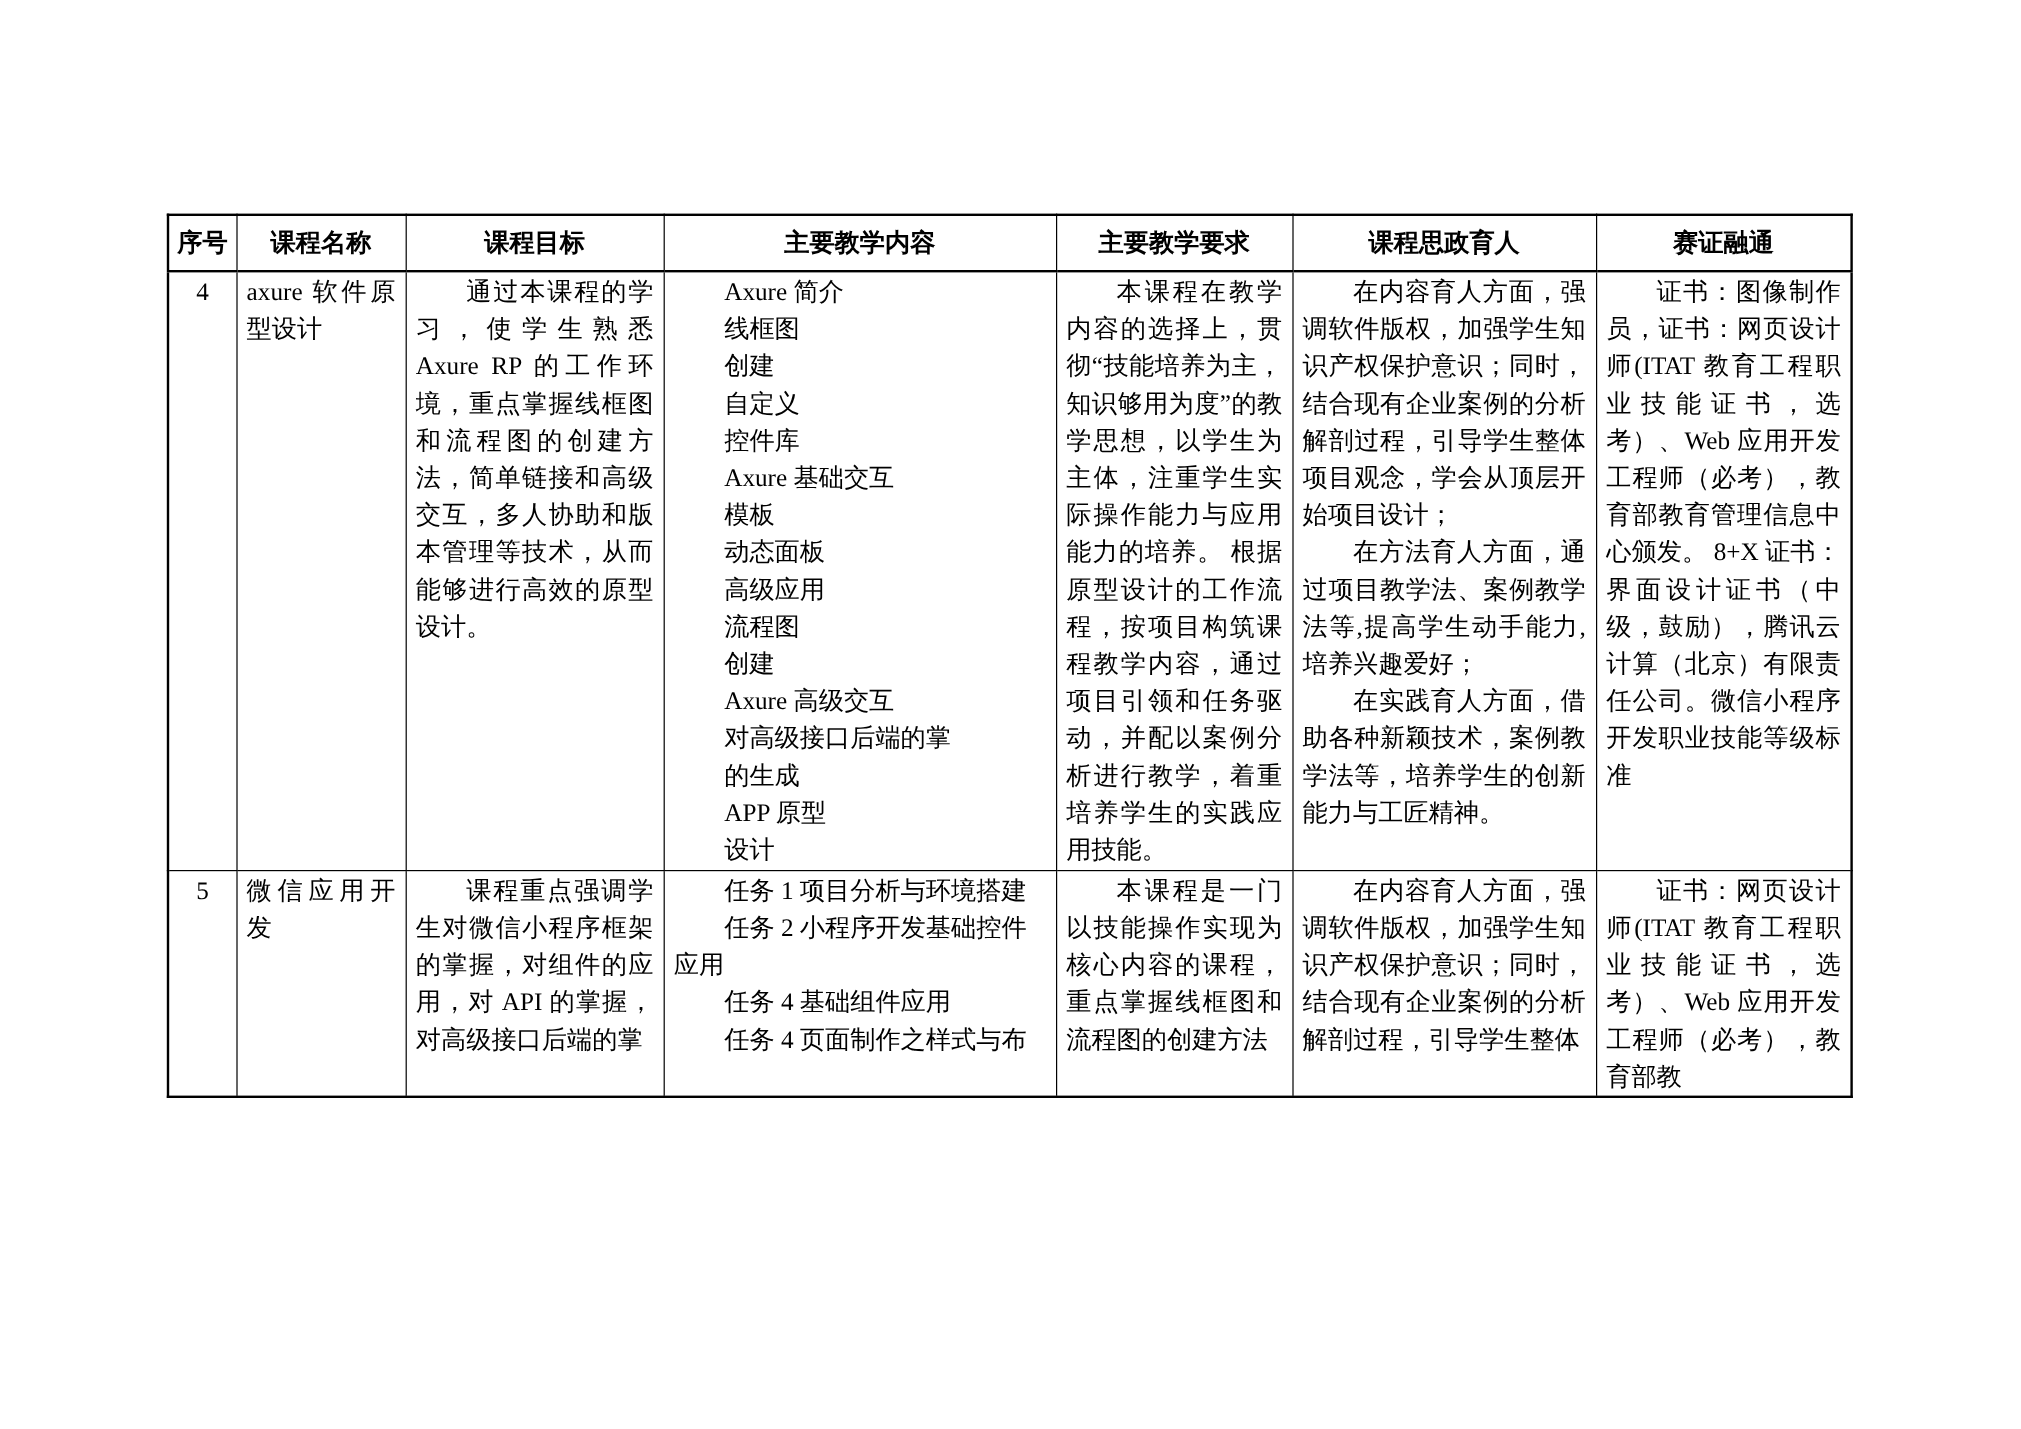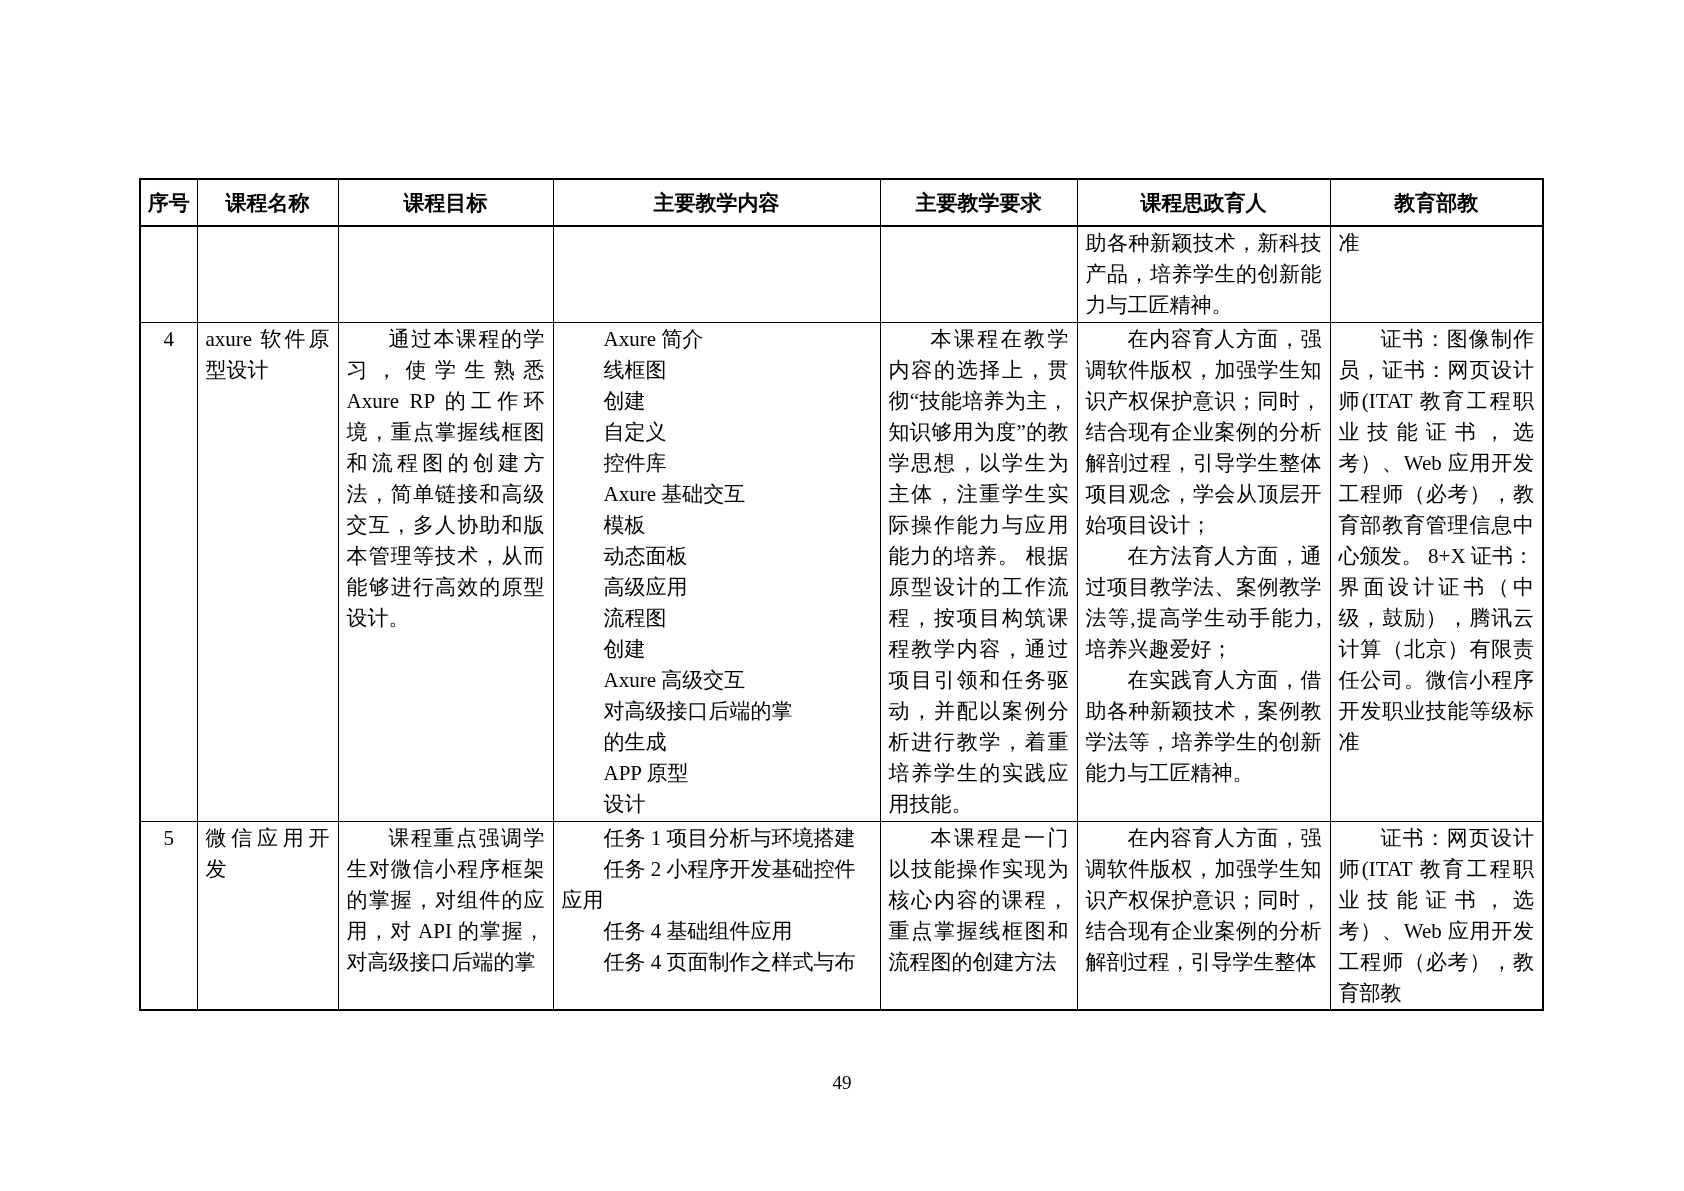--- a/index.html
+++ b/index.html
@@ -96,37 +96,24 @@
       <col style="width:213px">
     </colgroup>
     <thead>
       <tr style="height:47px">
         <th>序号</th>
         <th>课程名称</th>
         <th>课程目标</th>
         <th>主要教学内容</th>
         <th>主要教学要求</th>
         <th>课程思政育人</th>
-        <th>教育部教</th>
+        <th>赛证融通</th>
       </tr>
     </thead>
     <tbody>
-      <tr style="height:96px">
-        <td class="center-mid"></td>
-        <td></td>
-        <td></td>
-        <td></td>
-        <td></td>
-        <td>
-          <div class="para no-indent">助各种新颖技术，新科技产品，培养学生的创新能力与工匠精神。</div>
-        </td>
-        <td>
-          <div class="para no-indent">准</div>
-        </td>
-      </tr>
 
       <tr style="height:499px">
         <td class="center-mid">4</td>
         <td class="left-mid">axure 软件原型设计</td>
         <td>
           <div class="para">通过本课程的学习，使学生熟悉 Axure RP 的工作环境，重点掌握线框图和流程图的创建方法，简单链接和高级交互，多人协助和版本管理等技术，从而能够进行高效的原型设计。</div>
         </td>
         <td>
           <div class="content-line">Axure 简介</div>
           <div class="content-line">线框图</div>
@@ -177,15 +164,14 @@
         <td>
           <div class="para">在内容育人方面，强调软件版权，加强学生知识产权保护意识；同时，结合现有企业案例的分析解剖过程，引导学生整体</div>
         </td>
         <td>
           <div class="para">证书：网页设计师(ITAT 教育工程职业技能证书，选考）、Web 应用开发工程师（必考），教育部教</div>
         </td>
       </tr>
     </tbody>
   </table>
 
-  <div class="page-number">49</div>
 
 </div>
 
 </body></html>

